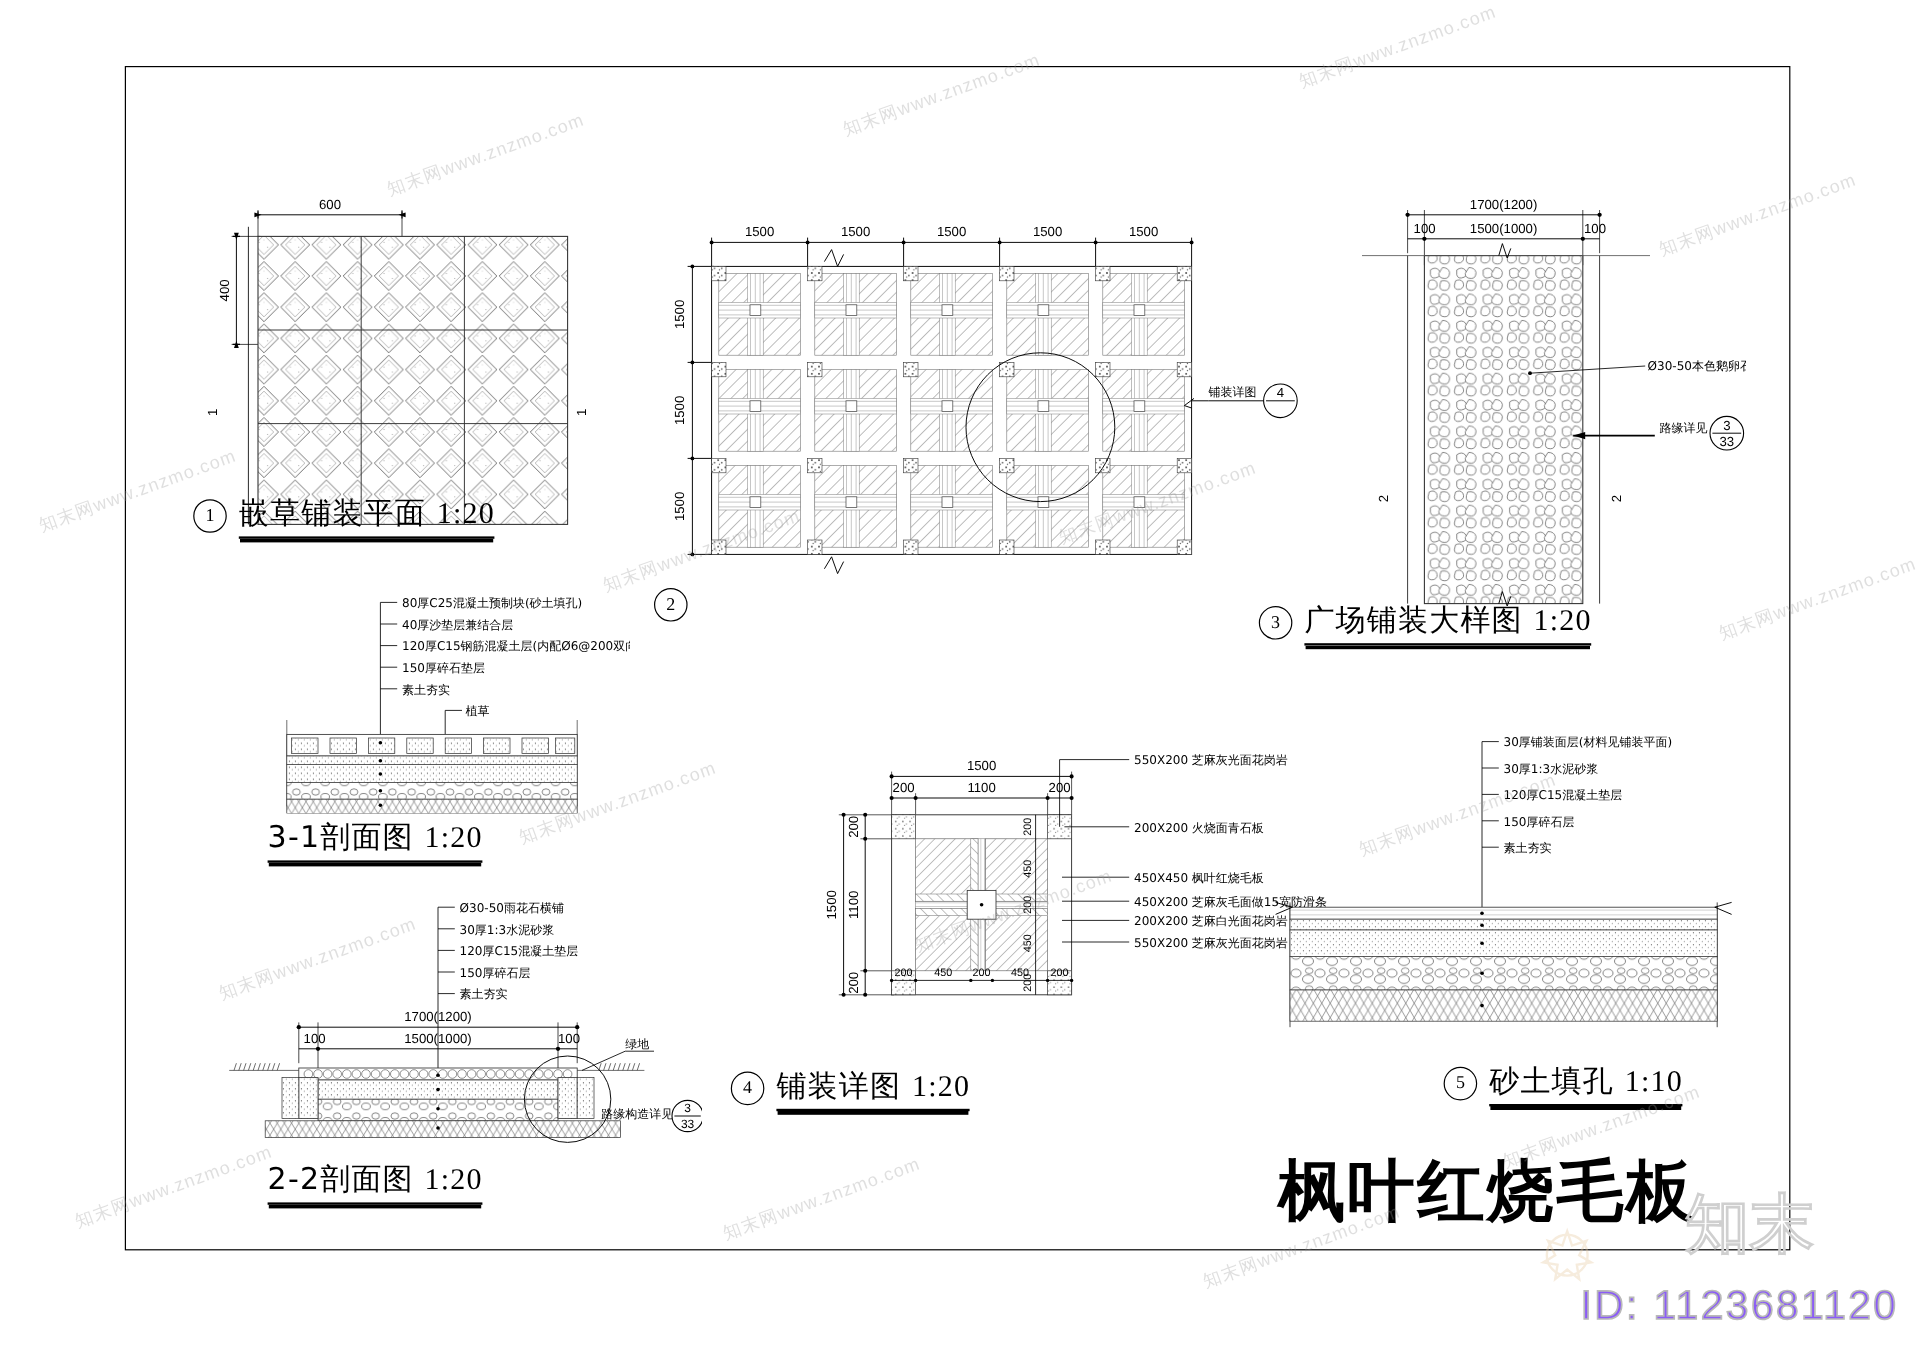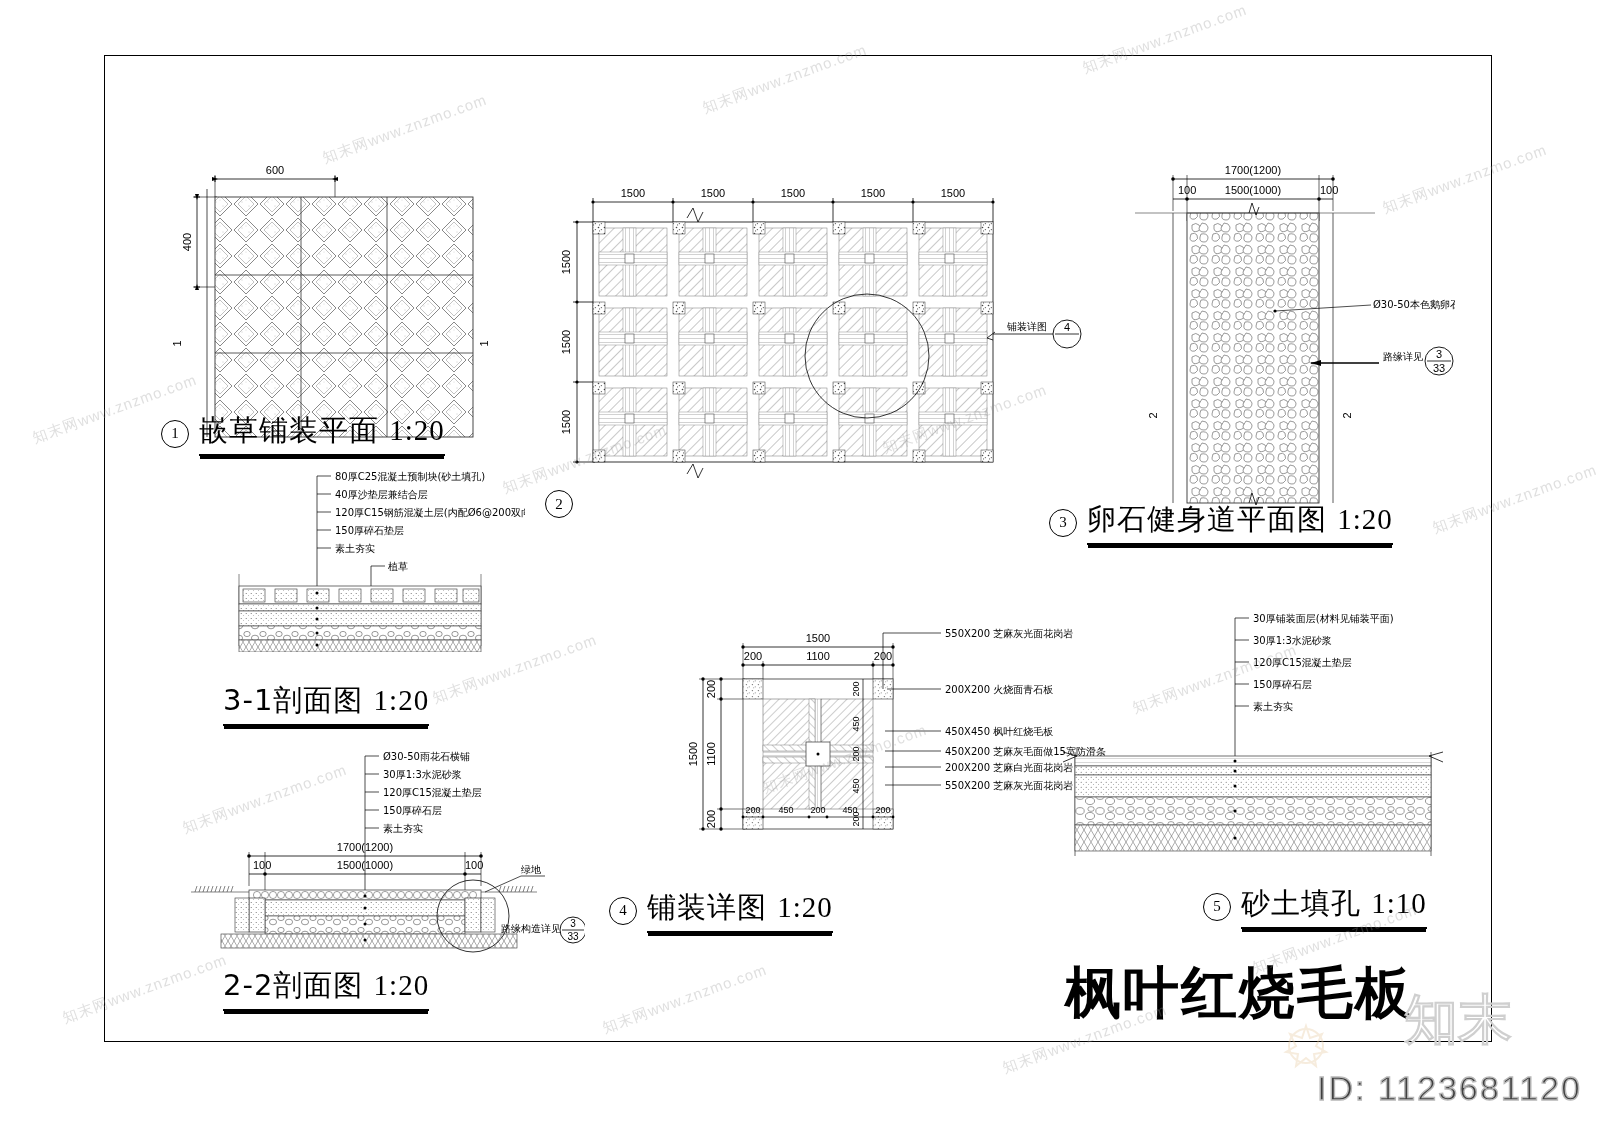--- a/index.html
+++ b/index.html
@@ -10,35 +10,35 @@
   .abs{position:absolute;}
   svg{display:block;}
   .dimtxt{font-size:11px;font-family:"Liberation Sans",sans-serif;fill:#000;}
   .notetxt{font-size:12px;font-family:"Liberation Sans",sans-serif;fill:#000;}
   .cn{font-family:"DejaVu Sans",sans-serif;}
   
   .title-row{position:absolute;display:flex;align-items:center;gap:10px;}
   .bubble{width:26px;height:26px;border:1.4px solid #000;border-radius:50%;
           display:flex;align-items:center;justify-content:center;
           font-size:15px;font-family:"Liberation Serif",serif;flex:none;}
-  .t-label{font-size:29px;font-family:"DejaVu Sans",sans-serif;letter-spacing:1px;
+  .t-label{font-size:25px;font-family:"DejaVu Sans",sans-serif;letter-spacing:1px;
            white-space:nowrap;padding-bottom:3px;border-bottom:2.5px solid #000;
            box-shadow:0 4px 0 -1px #000;}
   .t-scale{font-family:"Liberation Serif",serif;}
   .maintitle{position:absolute;font-size:56px;font-family:"DejaVu Sans",sans-serif;
              font-weight:700;letter-spacing:2px;white-space:nowrap;}
   
   .wm{position:absolute;color:rgba(150,150,150,.30);font-size:15px;
       font-family:"Liberation Sans",sans-serif;white-space:nowrap;
       transform:rotate(-20deg);transform-origin:left top;pointer-events:none;
       letter-spacing:1px;}
   .wm-logo{position:absolute;right:16px;bottom:78px;width:180px;height:62px;
            pointer-events:none;text-align:center;}
   .wm-id{position:absolute;right:18px;bottom:22px;font-size:34px;letter-spacing:2px;
-         color:#404040;-webkit-text-stroke:1.4px #b9b9b9;
+         color:#8b5cf6;-webkit-text-stroke:1.4px #b9b9b9;
          font-family:"Liberation Sans",sans-serif;pointer-events:none;}
   .wm-badge{position:absolute;left:1278px;top:1018px;width:56px;height:56px;
             pointer-events:none;opacity:.35;}
 </style>
 </head>
 <body>
 
 <div class="sheet">
 
   <div class="abs" style="left:50px;top:83px;text-align:right;">
@@ -362,26 +362,26 @@
         <line x1="392" y1="250" x2="416" y2="250" stroke="#000" stroke-width="0.8"></line>
         <text class="dimtxt" x="404" y="247" text-anchor="middle">3</text>
         <text class="dimtxt" x="404" y="261" text-anchor="middle">33</text>
       </g>
     </svg>
   </div>
 
   <div class="title-row" style="left:944px;top:444px;">
     <div class="bubble">3</div>
     <div class="t-label">
-      <span>卵石健身道平面图</span>
+      <span>广场铺装大样图</span>
       <span class="t-scale">1:20</span>
     </div>
   </div>
 
-  <div class="abs" style="left:90px;top:406px;">
+  <div class="abs" style="left:90px;top:432px;">
     <svg width="330" height="190" viewBox="0 0 330 190">
       <defs>
         <pattern id="sandL" width="5" height="5" patternUnits="userSpaceOnUse">
           <rect width="5" height="5" fill="#fff"></rect>
           <circle cx="1.2" cy="1.4" r="0.5" fill="#555"></circle>
             <circle cx="3.6" cy="3.4" r="0.45" fill="#777"></circle>
         </pattern>
         <pattern id="gravelL" width="16" height="12" patternUnits="userSpaceOnUse">
           <rect width="16" height="12" fill="#fff"></rect>
           <ellipse cx="4" cy="4" rx="3.2" ry="2.6" fill="#fff" stroke="#555" stroke-width="0.6"></ellipse>

